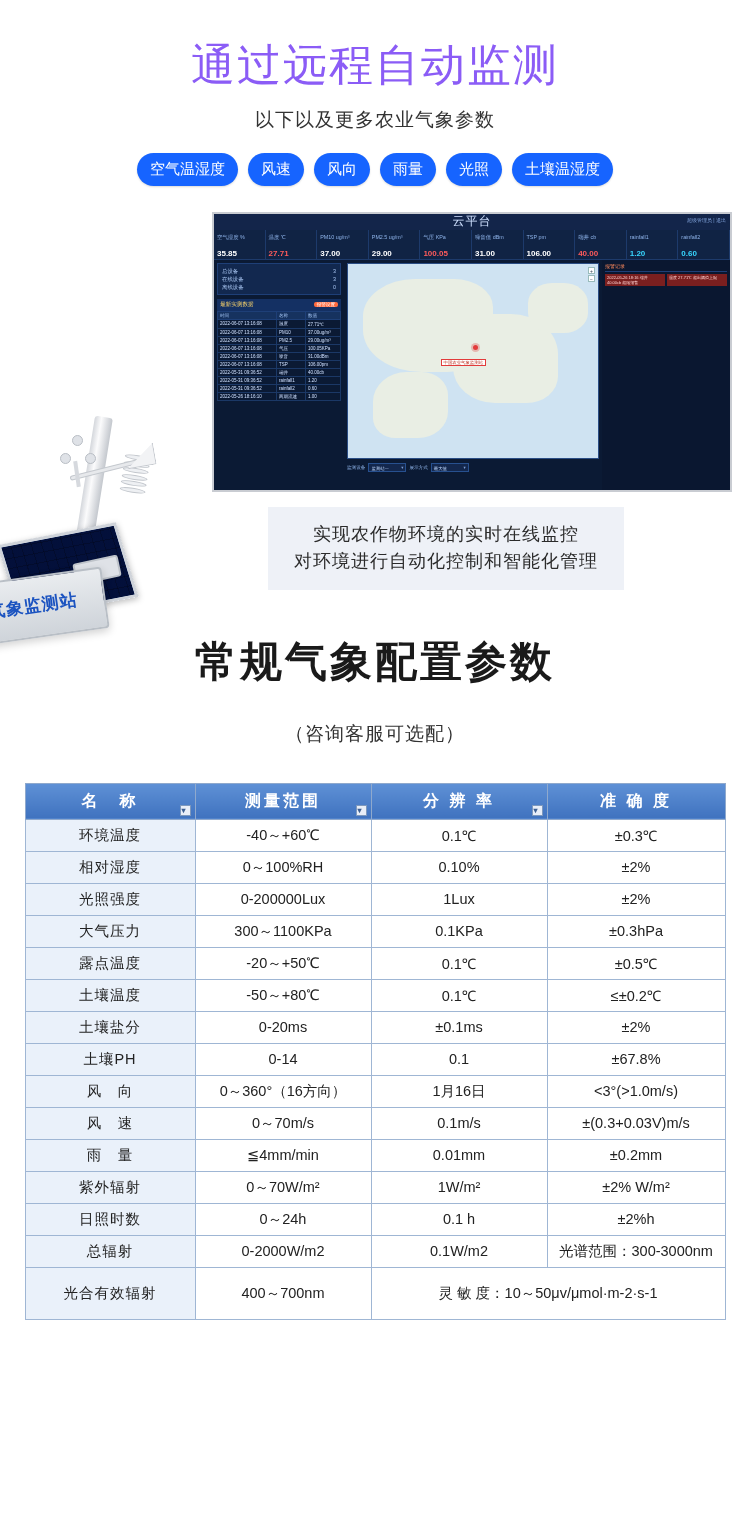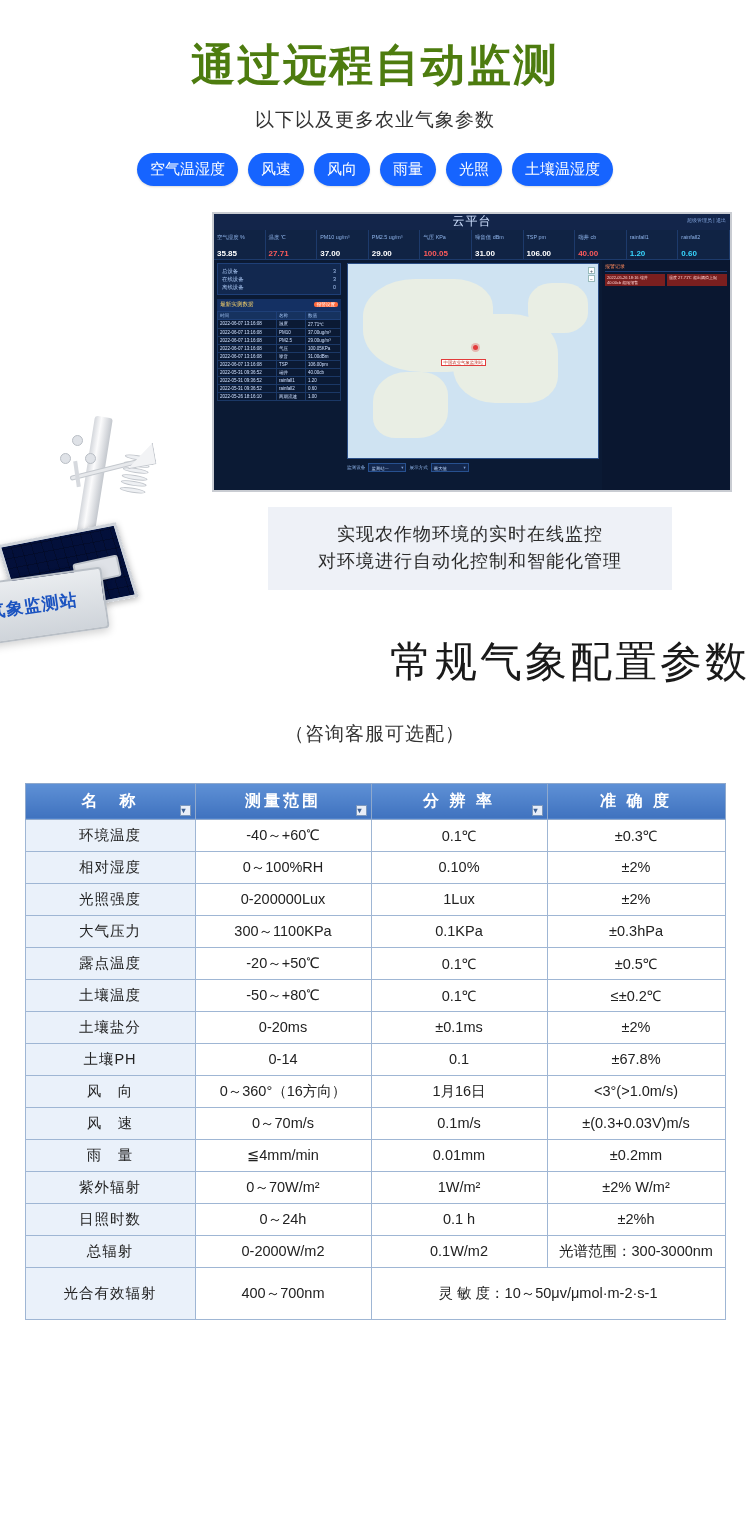--- a/index.html
+++ b/index.html
@@ -11,23 +11,23 @@
     font-family: "Liberation Sans", sans-serif;
     color: #222;
     overflow: hidden;
     position: relative;
   }
 
   
   .hero { padding-top: 40px; text-align: center; }
   .hero-title {
     font-size: 44px;
-    font-weight: bold;
+    font-weight: normal;
     letter-spacing: 2px;
-    color: #4d7c0f;
+    color: #8b5cf6;
     line-height: 1.15;
   }
   .hero-sub {
     margin-top: 16px;
     font-size: 19px;
     color: #333;
     letter-spacing: 1px;
   }
   .pill-row {
     margin-top: 20px;
@@ -224,36 +224,36 @@
     white-space: nowrap;
   }
   .bracket {
     position: absolute; left: 74px; top: 132px; width: 46px; height: 22px;
     background: #dfe2e7; border: 2px solid #bfc4ca; border-radius: 3px;
     transform: rotate(-12deg);
   }
 
   
   .caption {
-    position: absolute; left: 268px; top: 295px; width: 404px;
+    position: absolute; left: 268px; top: 295px; width: 356px;
     background: #eef1f7;
     padding: 14px 10px;
     text-align: center;
     color: #2b2b2b;
     font-size: 18px;
     line-height: 1.55;
     letter-spacing: 1px;
   }
 
   
   .sec2-title {
-    text-align: right;
+    text-align: center;
     margin-top: 2px;
     font-size: 42px;
-    font-weight: normal;
+    font-weight: bold;
     letter-spacing: 3px;
     color: #1a1a1a;
   }
   .sec2-sub {
     text-align: center; margin-top: 31px; font-size: 19px; color: #333; letter-spacing: 1px;
   }
 
   table.spec {
     width: 700px;
     margin: 36px auto 0;

